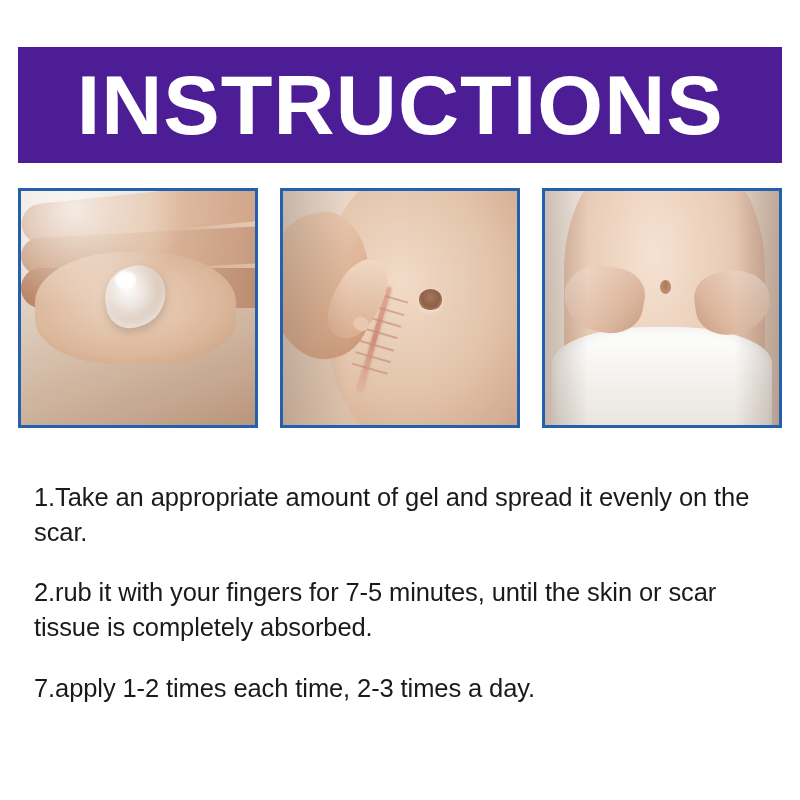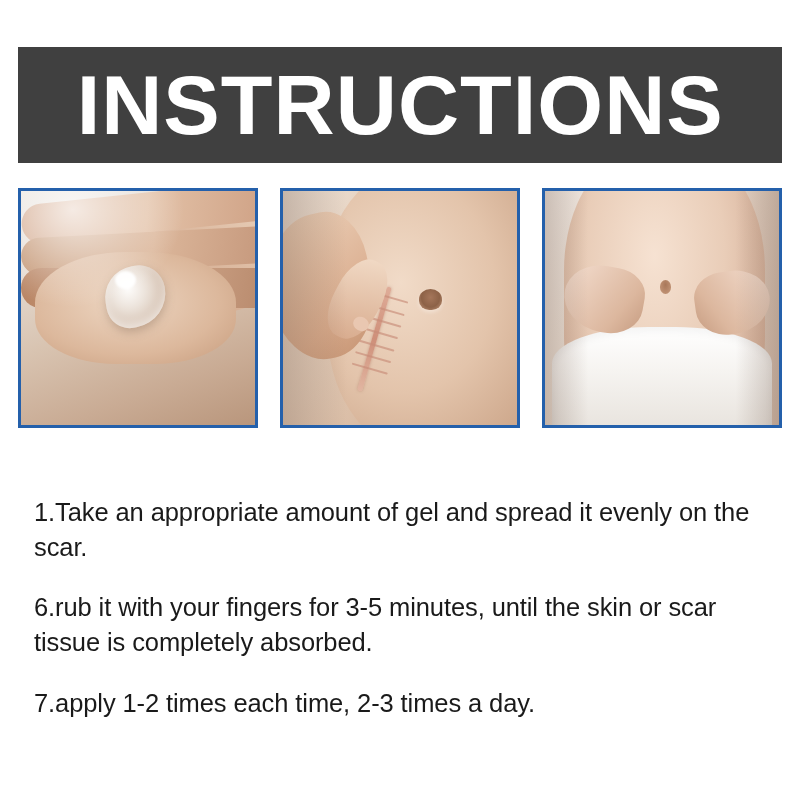--- a/index.html
+++ b/index.html
@@ -18,21 +18,21 @@
     overflow: hidden;
   }
 
   
   .banner {
     position: absolute;
     left: 18px;
     top: 47px;
     width: 764px;
     height: 116px;
-    background: #404040;
+    background: #4c1d95;
     display: flex;
     align-items: center;
     justify-content: center;
   }
   .banner-title {
     color: #ffffff;
     font-family: "Liberation Sans", sans-serif;
     font-weight: bold;
     font-size: 83px;
     letter-spacing: 1px;
@@ -213,21 +213,21 @@
     position: absolute;
     left: 34px;
     top: 480px;
     width: 730px;
   }
   .step {
     color: #1a1a1a;
     font-family: "Liberation Sans", sans-serif;
     font-size: 25.5px;
     line-height: 1.36;
-    margin: 15px 0 26px 0;
+    margin: 0 0 26px 0;
     letter-spacing: -0.1px;
   }
 </style>
 </head>
 <body>
 
 <div class="page">
 
   <div class="banner">
     <div class="banner-title">INSTRUCTIONS</div>
@@ -281,17 +281,17 @@
         <div class="p3-hand-r"></div>
         <div class="p3-side-shadow-l"></div>
         <div class="p3-side-shadow-r"></div>
       </div>
     </div>
 
   </div>
 
   <div class="steps">
     <p class="step">1.Take an appropriate amount of gel and spread it evenly on the scar.</p>
-    <p class="step">6.rub it with your fingers for 3-5 minutes, until the skin or scar tissue is completely absorbed.</p>
+    <p class="step">2.rub it with your fingers for 7-5 minutes, until the skin or scar tissue is completely absorbed.</p>
     <p class="step">7.apply 1-2 times each time, 2-3 times a day.</p>
   </div>
 
 </div>
 
 </body></html>

